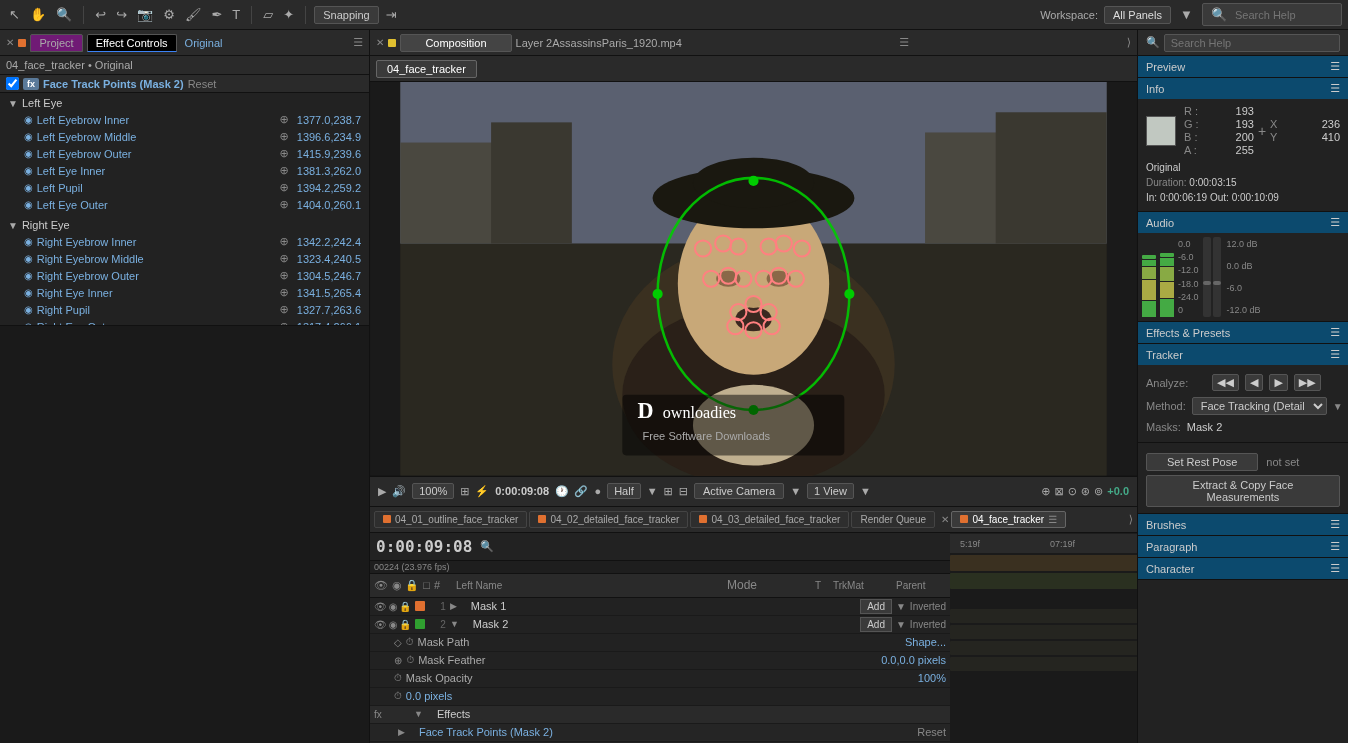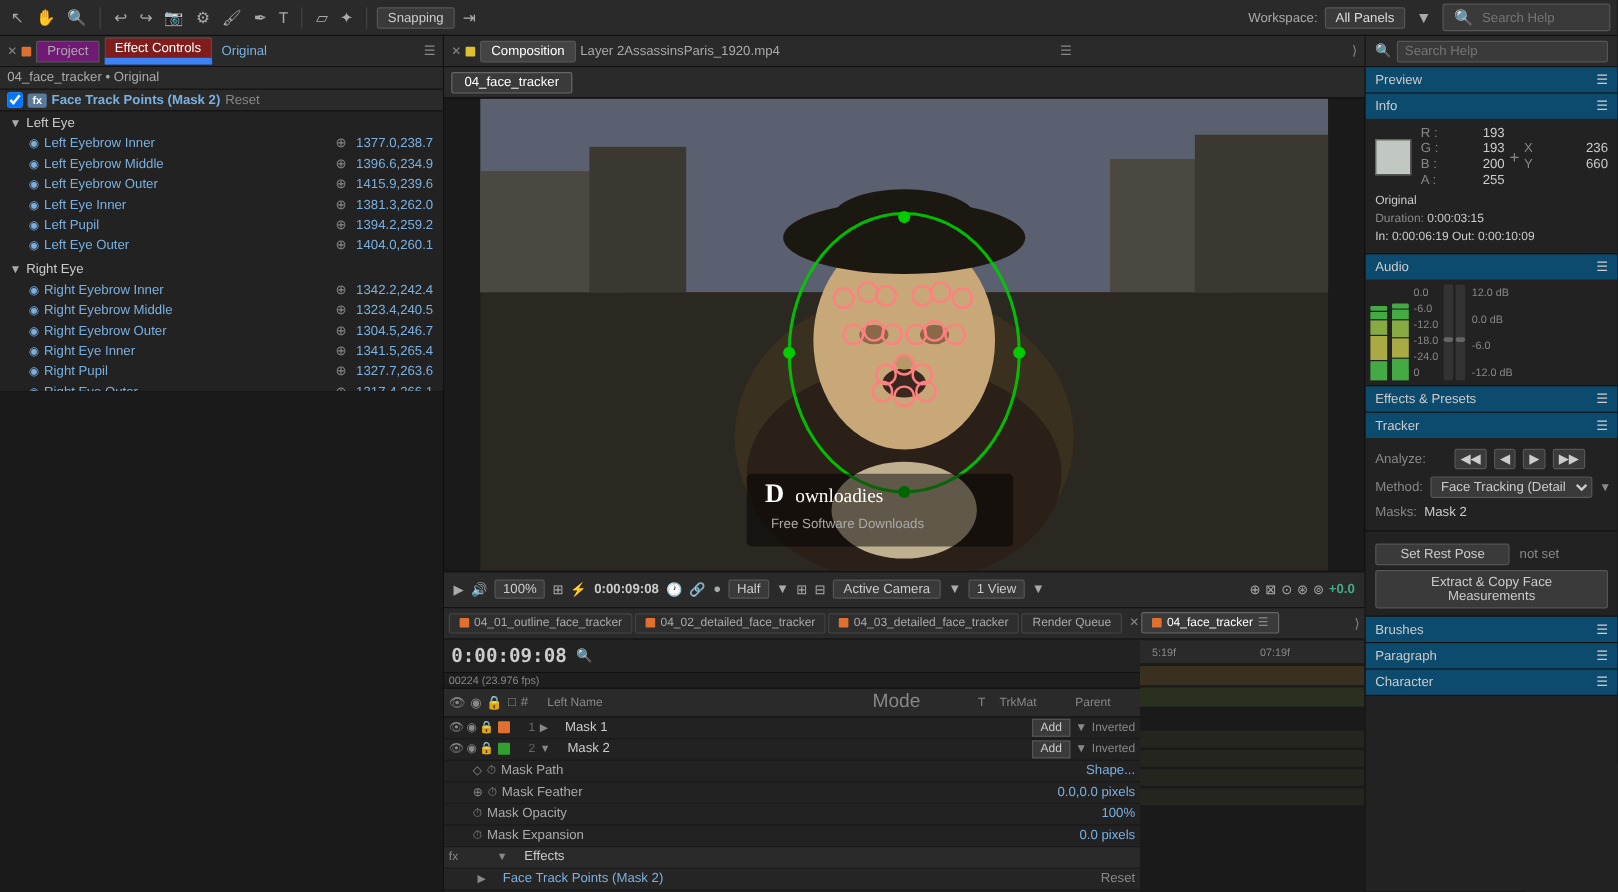--- a/index.html
+++ b/index.html
@@ -50,21 +50,21 @@
     }
     .panel-tab {
       background: #701a75;
       border: 1px solid #555;
       padding: 2px 8px;
       color: #aaa;
       font-size: 11px;
       cursor: pointer;
       border-radius: 2px 2px 0 0;
     }
-    .panel-tab.active { background: #7f1d1d; color: #fff; border-bottom: 6px solid #3b82f6; }
+    .panel-tab.active { background: #000000; color: #fff; border-bottom: 1px solid #3b82f6; }
     .panel-close { color: #888; cursor: pointer; font-size: 10px; }
     .panel-menu { color: #888; cursor: pointer; margin-left: auto; }
 
     
     #effect-controls {
       height: 270px;
       background: #222;
       overflow-y: auto;
       border-bottom: 1px solid #111;
     }
@@ -126,21 +126,21 @@
       background: #2a2a2a;
       height: 26px;
       display: flex;
       align-items: center;
       border-bottom: 1px solid #111;
       padding: 0 6px;
       gap: 4px;
     }
     .comp-tab {
       background: #3a3a3a;
-      padding: 2px 8px;
+      padding: 2px 24px;
       color: #ccc;
       font-size: 11px;
       cursor: pointer;
       border: 1px solid #555;
       border-radius: 2px;
     }
     .comp-tab.active { background: #444; color: #fff; }
     .comp-content { flex: 1; background: #111; position: relative; overflow: hidden; display: flex; align-items: center; justify-content: center; }
     .comp-controls {
       background: #2a2a2a;
@@ -619,21 +619,21 @@
 
           <div class="tl-header">
             <div class="tl-ctrl-icons">
               <span>👁</span>
               <span>◉</span>
               <span>🔒</span>
               <span>□</span>
               <span>#</span>
             </div>
             <span style="flex:1;font-size:10px;color:#888;margin-left:8px;">Left Name</span>
-            <span style="font-size:16px;color:#888;width:80px;">Mode</span>
+            <span style="font-size:12px;color:#888;width:80px;">Mode</span>
             <span style="font-size:10px;color:#888;width:10px;">T</span>
             <span style="font-size:10px;color:#888;width:55px;">TrkMat</span>
             <span style="font-size:10px;color:#888;width:50px;">Parent</span>
           </div>
 
           <div class="layer-row">
             <div class="layer-vis-icons">
               <span style="color:#888;font-size:10px;">👁</span>
               <span style="color:#888;font-size:10px;">◉</span>
               <span style="color:#888;font-size:10px;">🔒</span>
@@ -682,21 +682,20 @@
           </div>
           <div class="layer-prop">
             <span style="width:20px;"></span>
             <span class="prop-icon">⏱</span>
             <span class="prop-name">Mask Opacity</span>
             <span class="prop-value">100%</span>
           </div>
           <div class="layer-prop">
             <span style="width:20px;"></span>
             <span class="prop-icon">⏱</span>
-            <span class="prop-name">Mask Expansion</span>
             <span class="prop-value">0.0 pixels</span>
           </div>
 
           <div class="layer-row" style="background:#2a2a2a;">
             <span style="width:40px;font-size:10px;color:#888;">fx</span>
             <span class="layer-expand">▼</span>
             <span class="layer-name">Effects</span>
           </div>
           <div class="layer-prop" style="background:#252525;">
             <span style="width:24px;"></span>
@@ -805,21 +804,21 @@
             </div>
           </div>
           <span class="info-plus">+</span>
           <div style="flex:1;">
             <div style="display:flex;justify-content:space-between;margin-bottom:1px;">
               <span style="color:#888;font-size:11px;">X</span>
               <span style="color:#ccc;font-size:11px;">236</span>
             </div>
             <div style="display:flex;justify-content:space-between;">
               <span style="color:#888;font-size:11px;">Y</span>
-              <span style="color:#ccc;font-size:11px;">660</span>
+              <span style="color:#ccc;font-size:11px;">410</span>
             </div>
           </div>
         </div>
         <div class="orig-info">
           <span>Original</span>
         </div>
         <div class="orig-info">
           Duration: <span>0:00:03:15</span>
         </div>
         <div class="orig-info">

